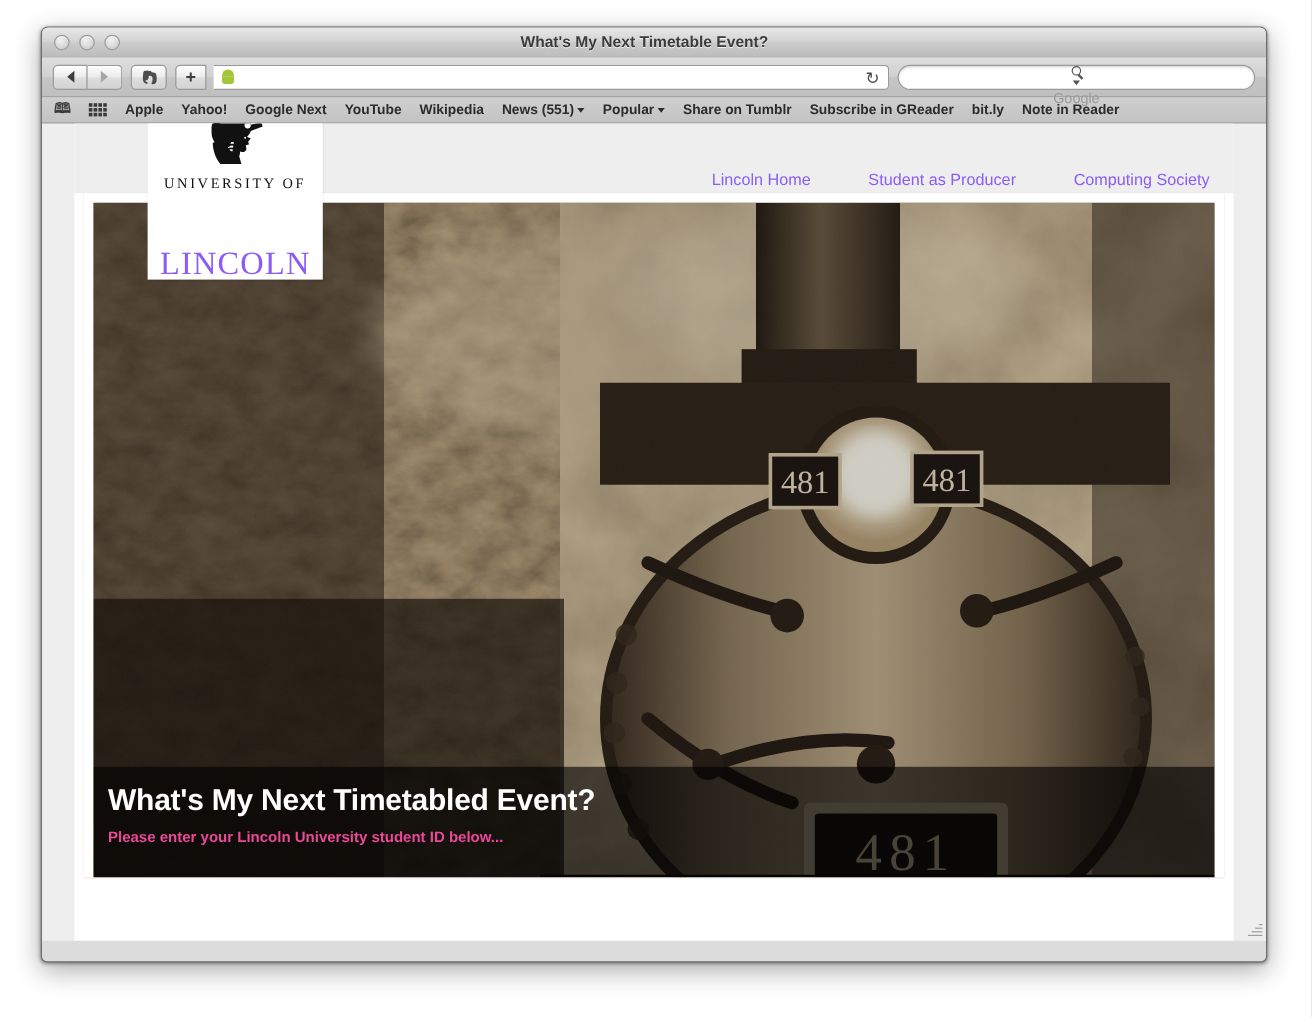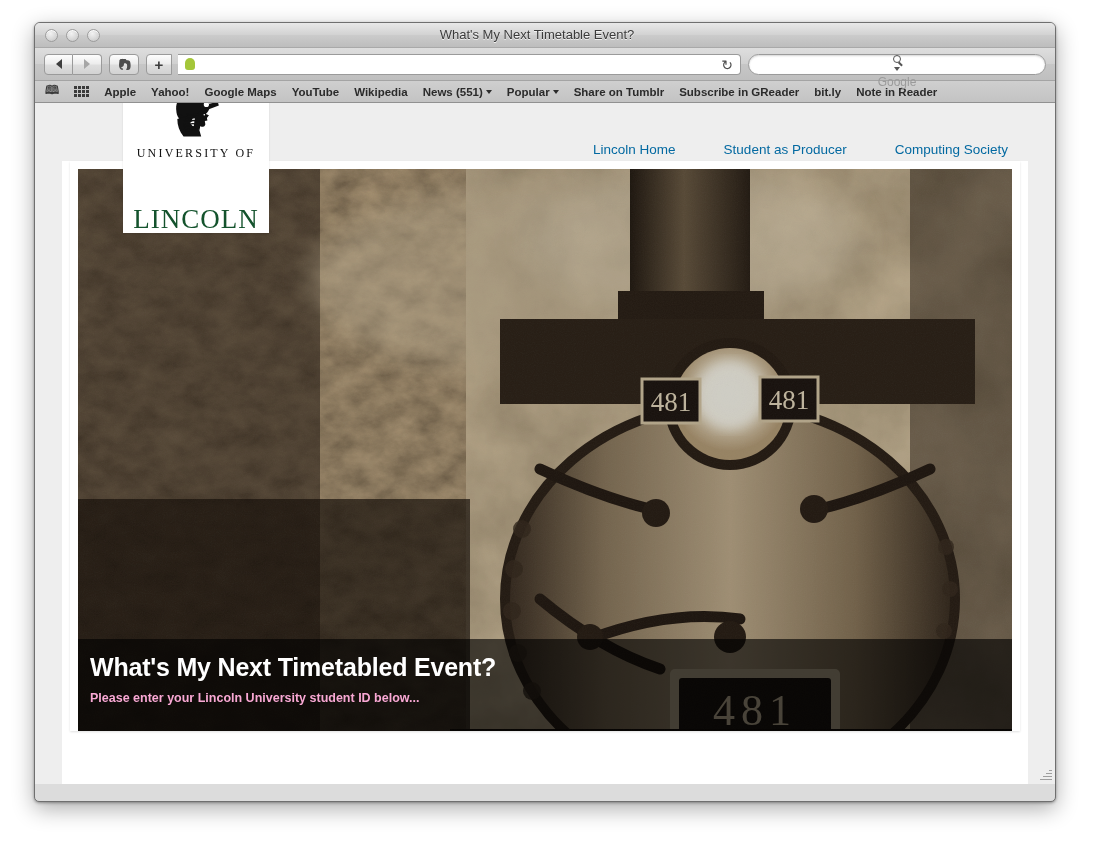--- a/index.html
+++ b/index.html
@@ -43,21 +43,21 @@
   }
   .light {
     width: 13px; height: 13px; border-radius: 50%;
     background: radial-gradient(circle at 40% 32%, #f2f2f2 0%, #dadada 52%, #c2c2c2 100%);
     border: 1px solid #9c9c9c;
     box-shadow: inset 0 1px 0 rgba(255,255,255,0.85);
   }
   .window-title {
     position: absolute; left: 0; right: 16px; top: 4px;
     text-align: center;
-    font-size: 13px; font-weight: normal;
+    font-size: 13px; font-weight: bold;
     color: #3b3b3b;
     text-shadow: 0 1px 0 rgba(255,255,255,0.75);
   }
 
   
   .toolbar {
     position: relative;
     height: 33px;
     background: linear-gradient(to bottom, #dedede 0%, #d0d0d0 50%, #c6c6c6 51%, #bfbfbf 100%);
     border-bottom: 1px solid #a4a4a4;
@@ -177,21 +177,21 @@
   }
   .topnav {
     height: 58px;
     display: flex; align-items: center; justify-content: flex-end;
     padding-right: 20px;
     gap: 0;
     background: #eeeeee;
   }
   .topnav a {
     font-size: 13.5px;
-    color: #0369a1;
+    color: #8b5cf6;
     text-decoration: none;
     margin-left: 48px;
     cursor: pointer;
     margin-top: 34px;
   }
   .card {
     position: relative;
     margin: 0 8px;
     background: #ffffff;
     padding: 8px 8px 0 8px;
@@ -211,21 +211,21 @@
     box-shadow: 0 1px 2px rgba(0,0,0,0.1);
   }
   .crest { width: 96px; height: 84px; }
   .logo-txt { text-align: center; margin-top: 7px; }
   .logo-txt .l1 {
     font-family: "Liberation Serif", serif;
     font-size: 12px; letter-spacing: 2.2px; color: #111;
   }
   .logo-txt .l2 {
     font-family: "Liberation Serif", serif;
-    font-size: 27px; letter-spacing: 1px; color: #14532d; line-height: 1.05; margin-top: 44px;
+    font-size: 27px; letter-spacing: 1px; color: #8b5cf6; line-height: 1.05; margin-top: 44px;
   }
 
   
   .hero {
     position: relative;
     width: 100%; height: 562px;
     overflow: hidden;
     background: #241a12;
   }
   .hero svg { position: absolute; inset: 0; width: 100%; height: 100%; display: block; }
@@ -237,21 +237,21 @@
     z-index: 4;
   }
   .hero-title {
     color: #ffffff;
     font-size: 25px;
     font-weight: bold;
     margin: 0 0 9px 0;
     letter-spacing: -0.2px;
   }
   .hero-sub {
-    color: #f9a8d4;
+    color: #ec4899;
     font-size: 12.5px;
     font-weight: bold;
     margin: 0 0 10px 0;
   }
   .hero-form { display: flex; gap: 8px; align-items: stretch; }
   .student-input {
     flex: 1; height: 27px;
     border: 1px solid #c9c9c9;
     background: #ffffff;
     font-size: 13px;
@@ -362,21 +362,21 @@
           <i></i>
           <i></i>
       </span>
       <span class="bm">
           <span>Apple</span>
         </span>
       <span class="bm">
           <span>Yahoo!</span>
         </span>
       <span class="bm">
-          <span>Google Maps</span>
+          <span>Google Next</span>
         </span>
       <span class="bm">
           <span>YouTube</span>
         </span>
       <span class="bm">
           <span>Wikipedia</span>
         </span>
       <span class="bm">
           <span>News (551)</span>
           <span class="dn"></span>

